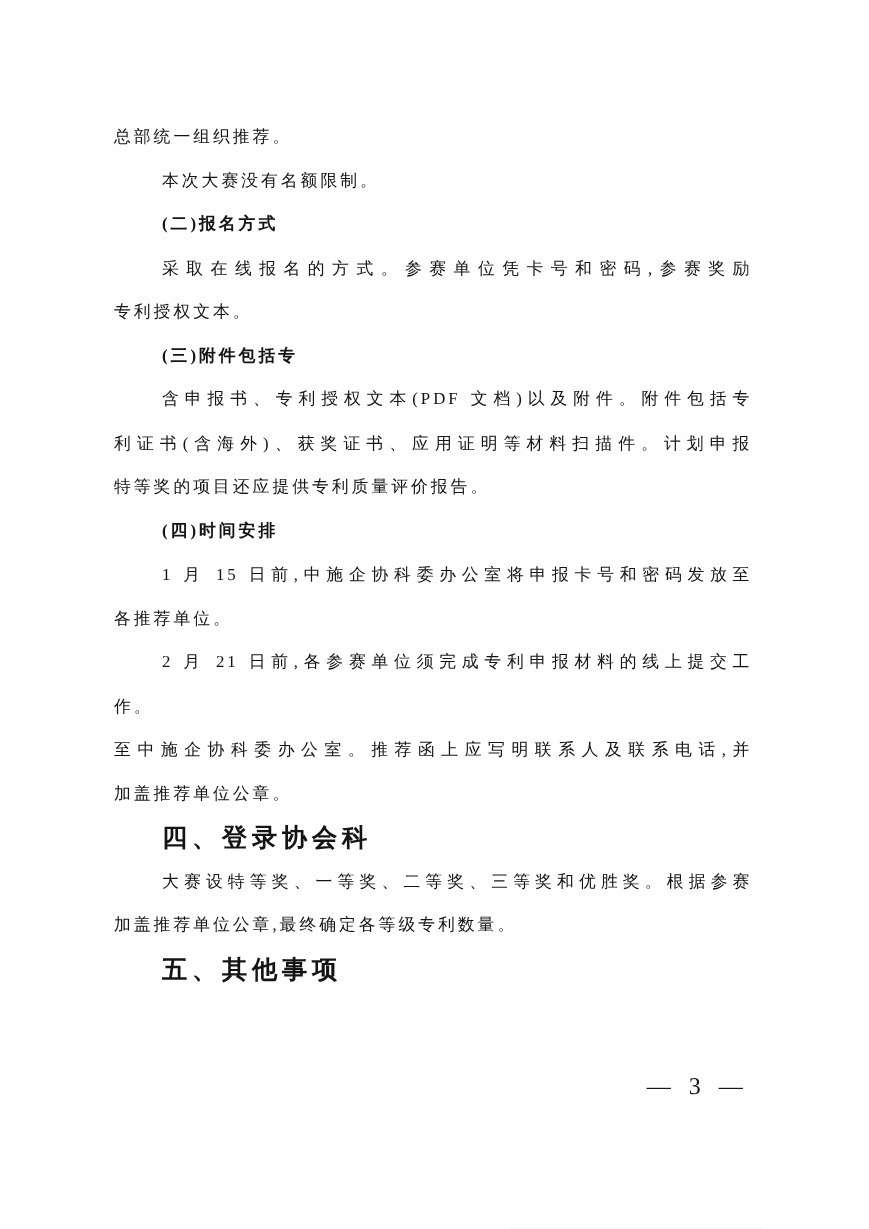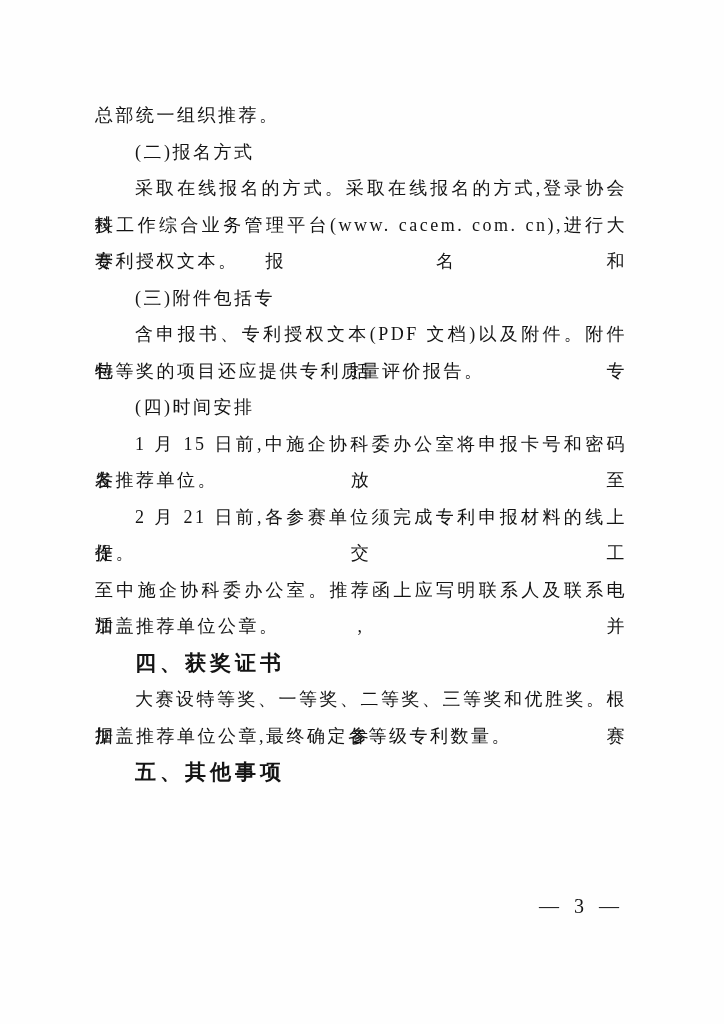--- a/index.html
+++ b/index.html
@@ -17,34 +17,34 @@
     font-family: "Liberation Serif", "DejaVu Serif", serif;
     overflow: hidden;
   }
   .content {
     position: absolute;
     left: 95px;
     top: 97px;
     width: 532px;
   }
   .line {
-    font-size: 18px;
+    font-size: 14px;
     line-height: 36.5px;
     height: 36.5px;
     letter-spacing: 2.5px;
     text-align: justify;
     text-align-last: justify;
     -moz-text-align-last: justify;
   }
   .body-end {
     text-align-last: left;
     -moz-text-align-last: left;
   }
   .sub-heading {
-    font-weight: normal;
+    font-weight: bold;
     text-align-last: left;
     -moz-text-align-last: left;
   }
   .heading {
     font-weight: bold;
     font-family: "Liberation Sans", "DejaVu Sans", sans-serif;
     font-size: 21px;
     letter-spacing: 4px;
     text-align-last: left;
     -moz-text-align-last: left;
@@ -61,33 +61,34 @@
     color: #141414;
     font-family: "Liberation Serif", "DejaVu Serif", serif;
   }
 </style>
 </head>
 <body>
 
 <div class="page">
   <div class="content">
       <div class="line body-end">总部统一组织推荐。</div>
+      <div class="line body-end indent">本次大赛没有名额限制。</div>
       <div class="line sub-heading indent">(二)报名方式</div>
-      <div class="line body-full indent">采取在线报名的方式。采取在线报名的方式,登录协会科</div>
-      <div class="line body-full">技工作综合业务管理平台(www. cacem. com. cn),进行大赛报名和</div>
+      <div class="line body-full indent">采取在线报名的方式。参赛单位凭卡号和密码,参赛奖励</div>
       <div class="line body-end">专利授权文本。</div>
       <div class="line sub-heading indent">(三)附件包括专</div>
       <div class="line body-full indent">含申报书、专利授权文本(PDF 文档)以及附件。附件包括专</div>
+      <div class="line body-full">利证书(含海外)、获奖证书、应用证明等材料扫描件。计划申报</div>
       <div class="line body-end">特等奖的项目还应提供专利质量评价报告。</div>
       <div class="line sub-heading indent">(四)时间安排</div>
       <div class="line body-full indent">1 月 15 日前,中施企协科委办公室将申报卡号和密码发放至</div>
       <div class="line body-end">各推荐单位。</div>
       <div class="line body-full indent">2 月 21 日前,各参赛单位须完成专利申报材料的线上提交工</div>
       <div class="line body-end">作。</div>
       <div class="line body-full">至中施企协科委办公室。推荐函上应写明联系人及联系电话,并</div>
       <div class="line body-end">加盖推荐单位公章。</div>
-      <div class="line heading indent">四、获奖证书</div>
+      <div class="line heading indent">四、登录协会科</div>
       <div class="line body-full indent">大赛设特等奖、一等奖、二等奖、三等奖和优胜奖。根据参赛</div>
       <div class="line body-end">加盖推荐单位公章,最终确定各等级专利数量。</div>
       <div class="line heading indent">五、其他事项</div>
     </div>
   <div class="page-number">— 3 —</div>
 </div>
 
 </body></html>

